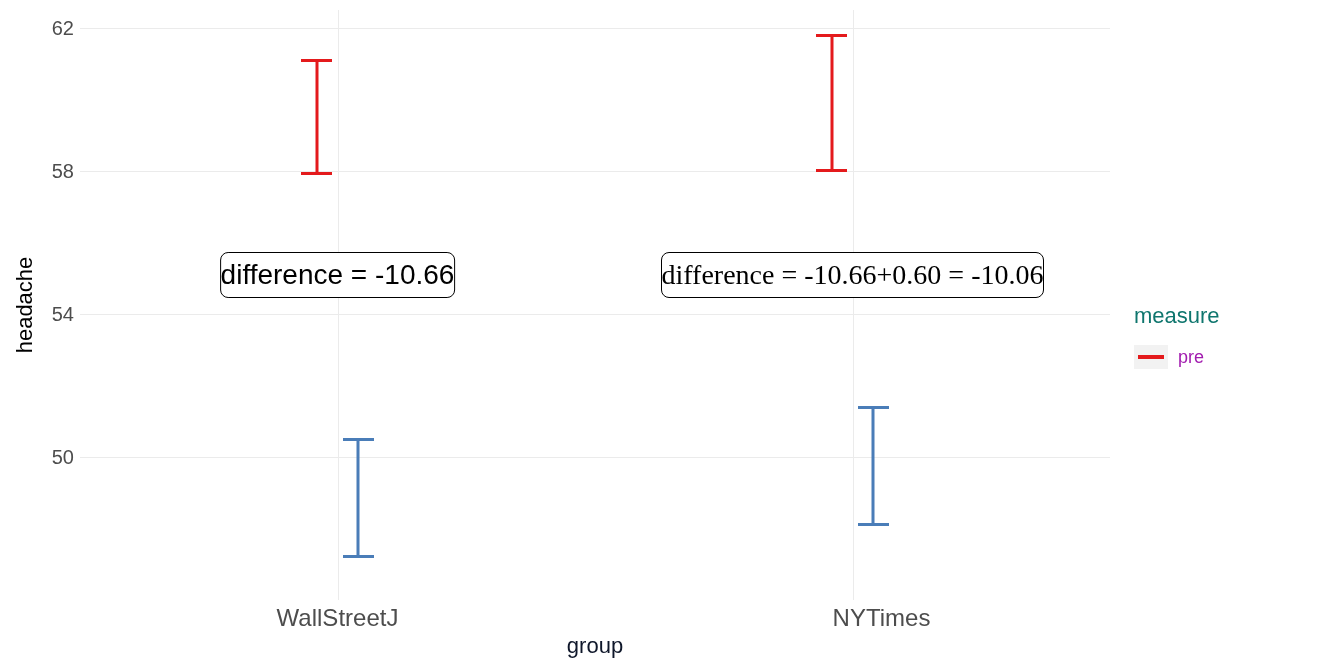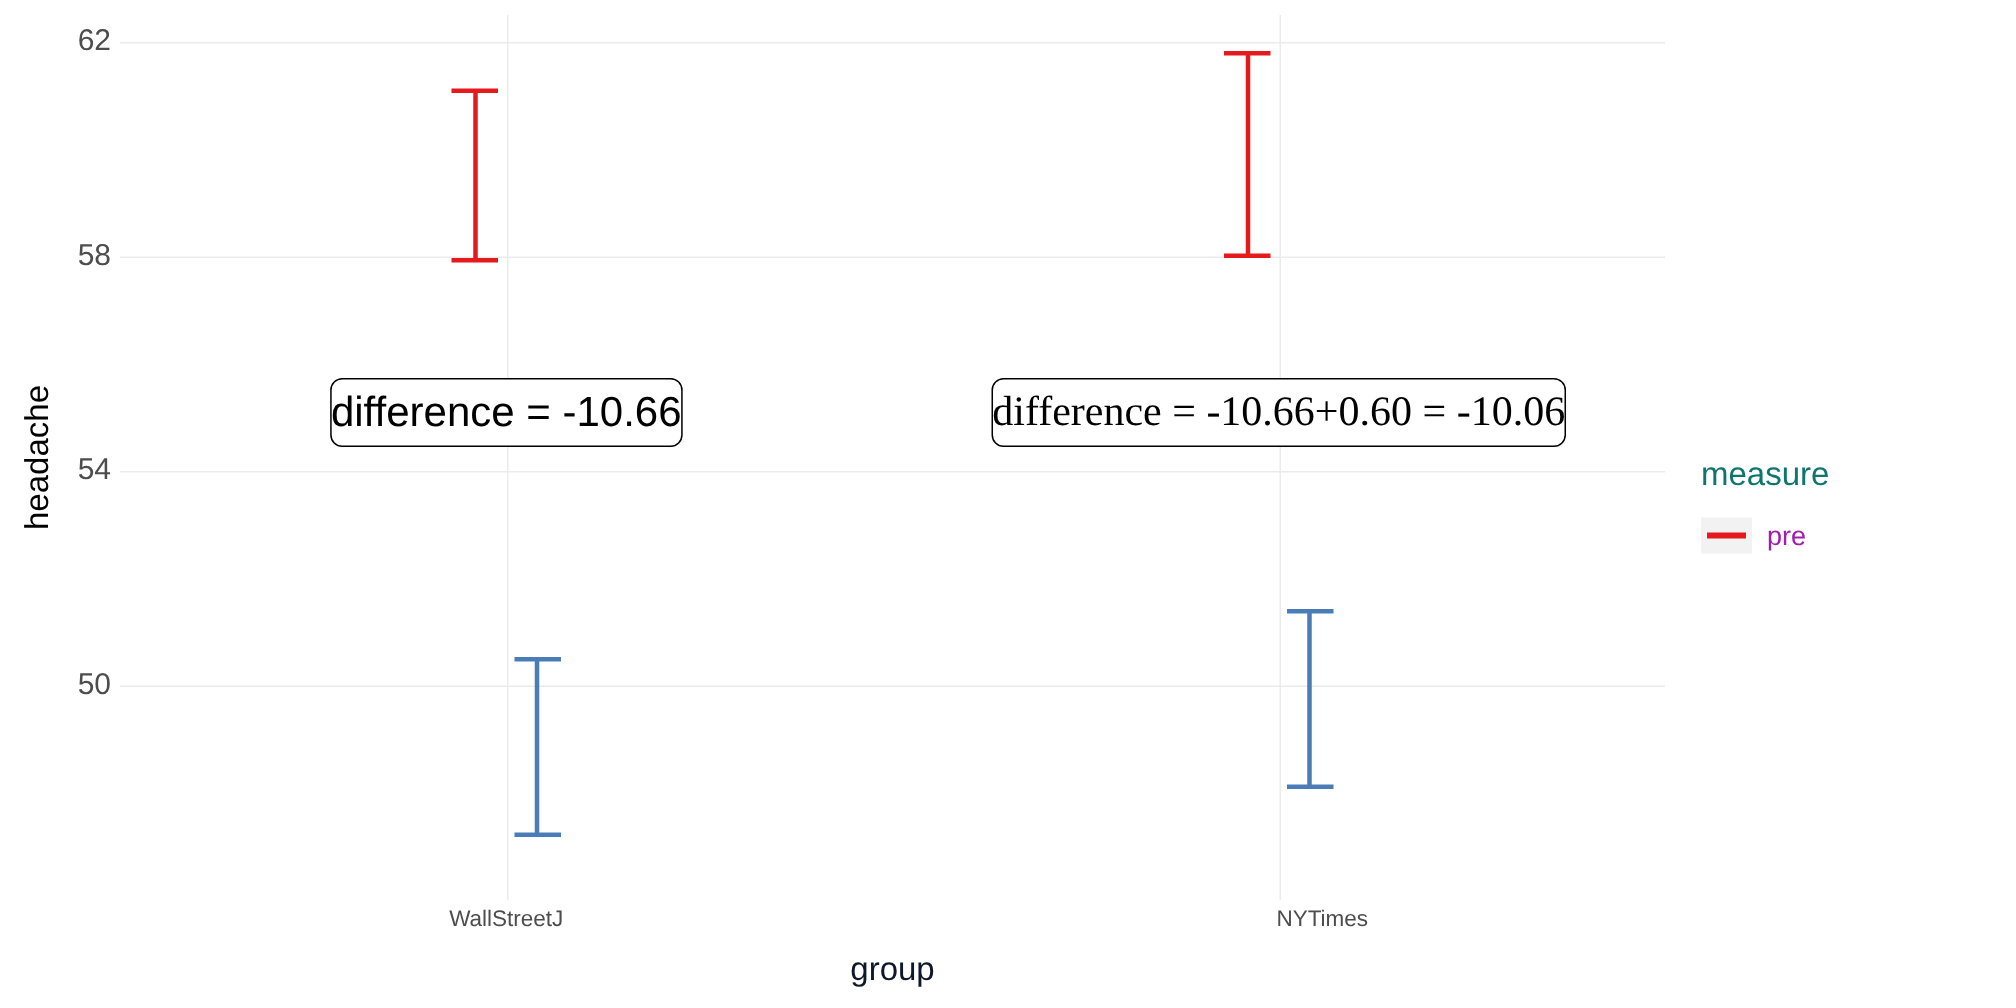--- a/index.html
+++ b/index.html
@@ -74,21 +74,21 @@
   }
   .x-ticks {
     grid-column: 3;
     grid-row: 2;
     position: relative;
   }
   .x-tick {
     position: absolute;
     top: 4px;
     transform: translateX(-50%);
-    font-size: 15px;
+    font-size: 24px;
     color: #4d4d4d;
     white-space: nowrap;
   }
   .x-axis-title {
     grid-column: 3;
     grid-row: 3;
     display: flex;
     align-items: center;
     justify-content: center;
     font-size: 22px;

